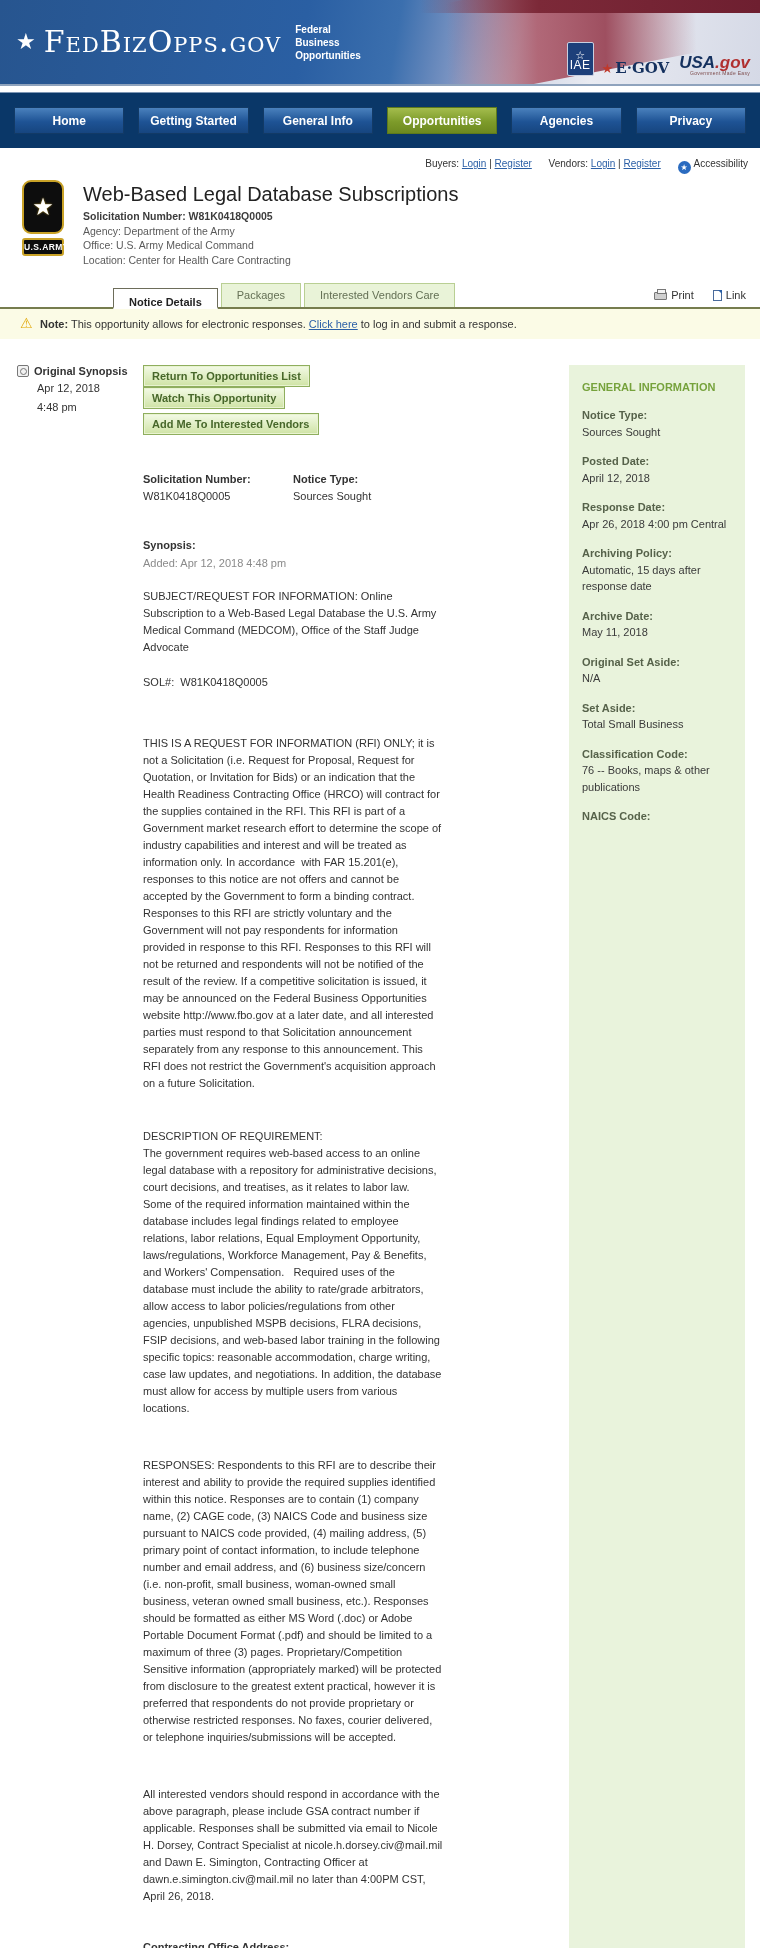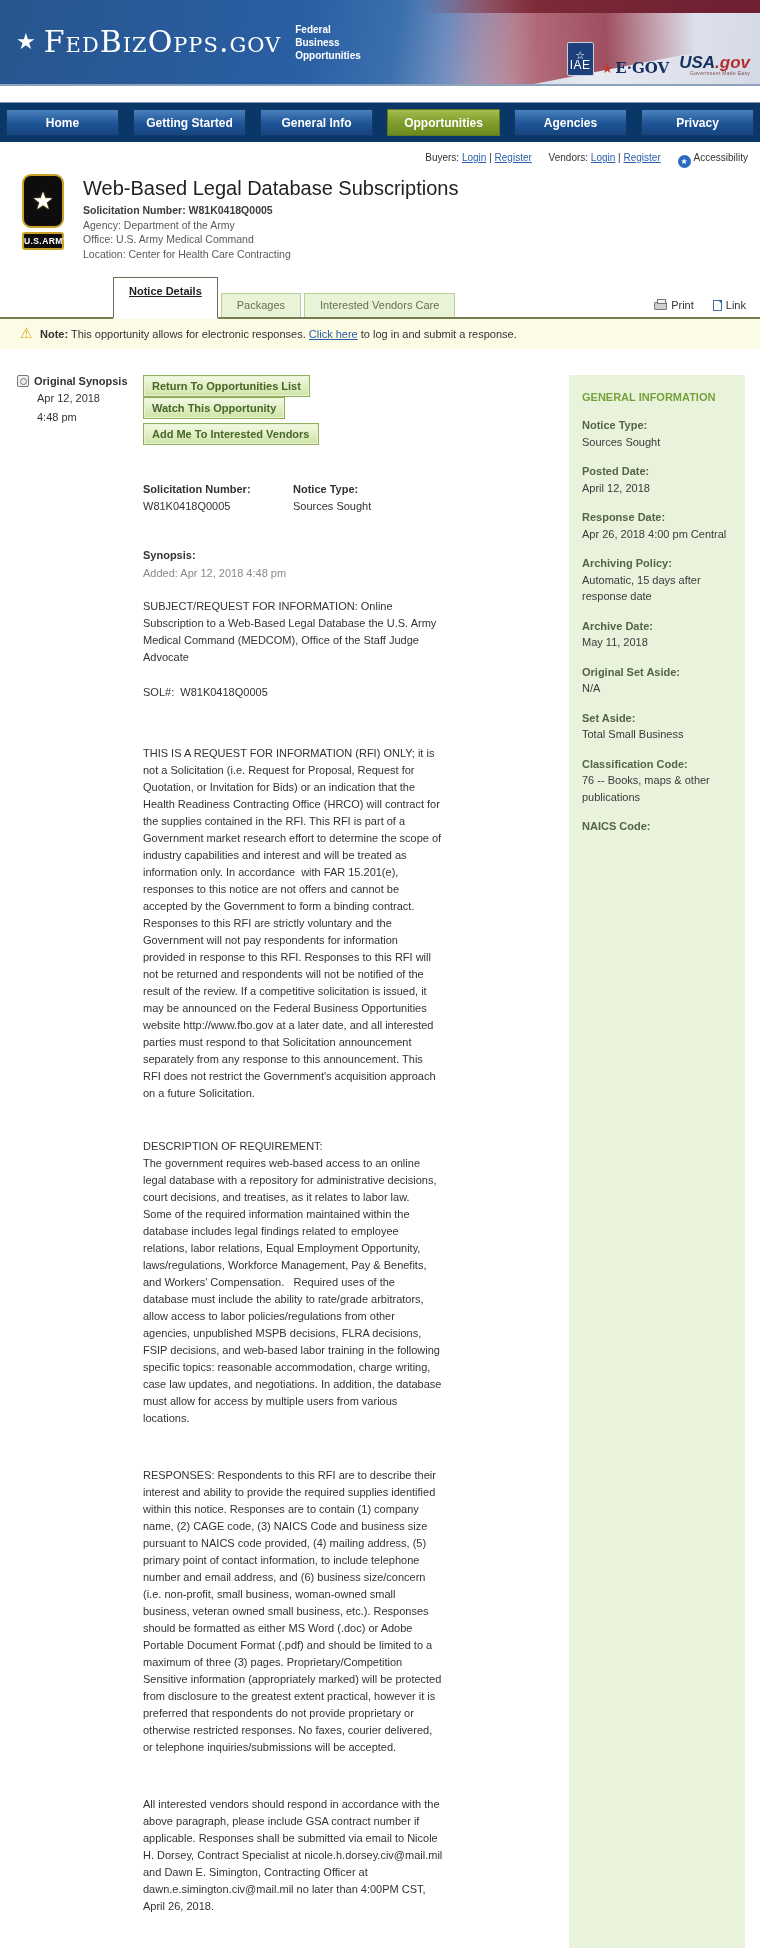--- a/index.html
+++ b/index.html
@@ -46,21 +46,21 @@
   .egov { display:flex; align-items:flex-end; margin-left:8px; }
   .egov-star { color:#c0392b; font-size:13px; margin-right:2px; line-height:14px; }
   .egov-text { font-family:"DejaVu Serif","Liberation Serif",serif; color:#14305e; font-size:15px; font-weight:bold; line-height:15px; }
   .usagov { margin-left:10px; text-align:right; }
   .usagov-line { font-size:17px; font-weight:bold; font-style:italic; line-height:14px; }
   .usagov-main { color:#14305e; }
   .usagov-suffix { color:#b03030; }
   .usagov-sub { font-size:5px; color:#7d4b4b; letter-spacing:.3px; }
 
   
-  .navwrap { margin-top:16px; background:#0a3768; padding:6px; display:flex; column-gap:14px; border-top:1px solid #7d96b5; }
+  .navwrap { margin-top:6px; background:#0a3768; padding:14px; display:flex; column-gap:14px; border-top:1px solid #7d96b5; }
   .nav-item {
     flex:1; height:27px; line-height:27px; text-align:center;
     color:#fff; font-weight:bold; font-size:12px; cursor:pointer;
     background:linear-gradient(#4a81bd,#1e5395 55%,#16457f);
     border:1px solid #123a66;
   }
   .nav-item.active { background:linear-gradient(#a4bd4d,#7d9b2a 55%,#6d8a20); border-color:#5d7a1c; }
 
   
   .login-row { text-align:right; padding:10px 12px 0 16px; font-size:10px; color:#333; height:26px; }
@@ -90,21 +90,21 @@
   .meta-line.strong { color:#3c3c3c; font-weight:bold; }
 
   
   .tabs-row { margin-top:16px; display:flex; align-items:flex-end; border-bottom:2px solid #767d4e; padding-left:113px; position:relative; }
   .tab {
     height:24px; line-height:23px; padding:0 15px; font-size:11px; margin-right:3px;
     background:#e9f3d8; border:1px solid #b9cf93; border-bottom:none; color:#647055; cursor:pointer;
   }
   .tab.active {
     background:#fff; border:1px solid #6d6d5a; border-bottom:2px solid #fff;
-    margin-bottom:-2px; font-weight:bold; color:#222; position:relative; z-index:2; height:42px; line-height:26px;text-decoration:underline;
+    margin-bottom:-2px; font-weight:bold; color:#222; position:relative; z-index:2; height:21px; line-height:26px;
   }
   .tab-tools { position:absolute; right:14px; bottom:6px; font-size:11px; color:#333; }
   .tool { margin-left:16px; cursor:pointer; }
   .icon-print { display:inline-block; width:13px; height:8px; background:#cfcfcf; border:1px solid #777; border-radius:1px; position:relative; vertical-align:-1px; margin-right:4px; }
   .icon-print::before { content:""; position:absolute; left:2px; top:-4px; width:7px; height:3px; background:#f4f4f4; border:1px solid #777; }
   .icon-link { display:inline-block; width:9px; height:11px; background:#fff; border:1px solid #4a6b9b; position:relative; vertical-align:-2px; margin-right:4px; }
   .icon-link::after { content:""; position:absolute; right:-1px; top:-1px; border-style:solid; border-width:0 4px 4px 0; border-color:transparent #2a5fa6 transparent transparent; }
 
   
   .note-bar { background:#fbfbe6; padding:9px 10px 9px 40px; font-size:11px; color:#333; position:relative; }

